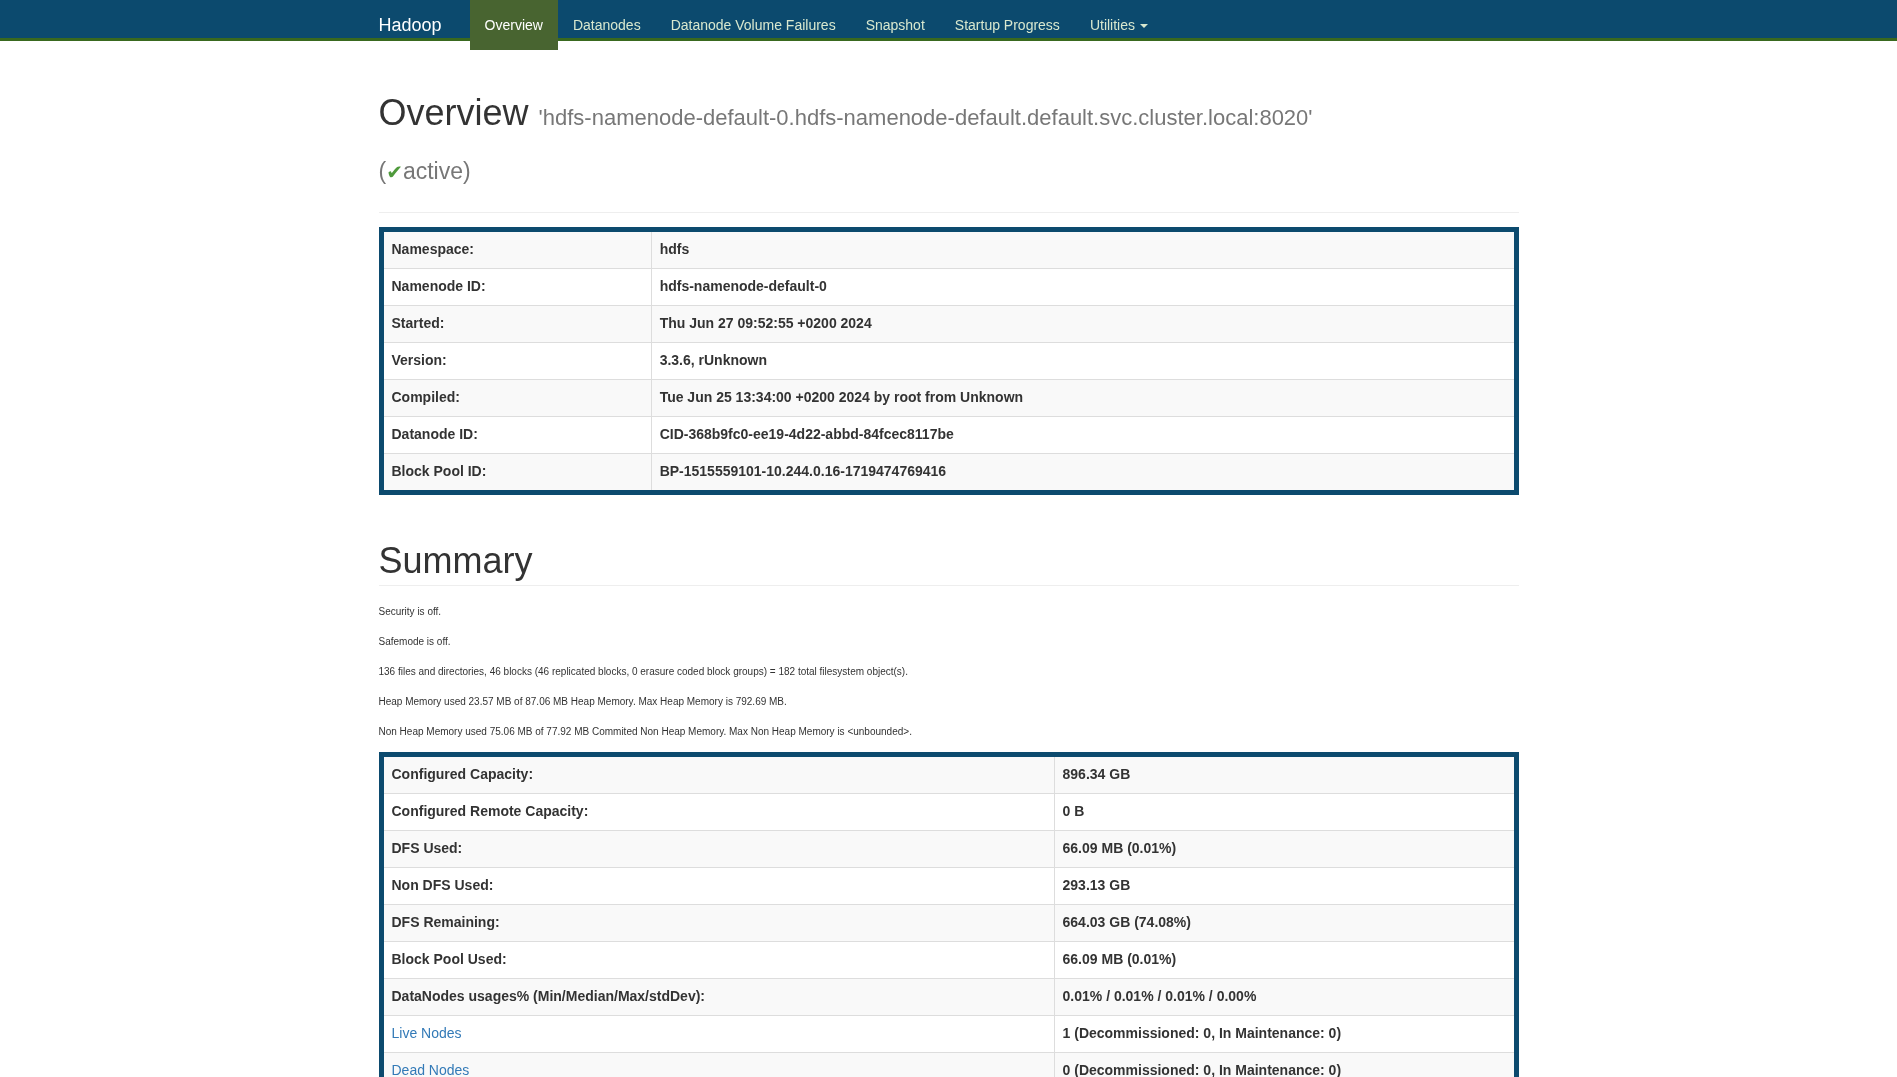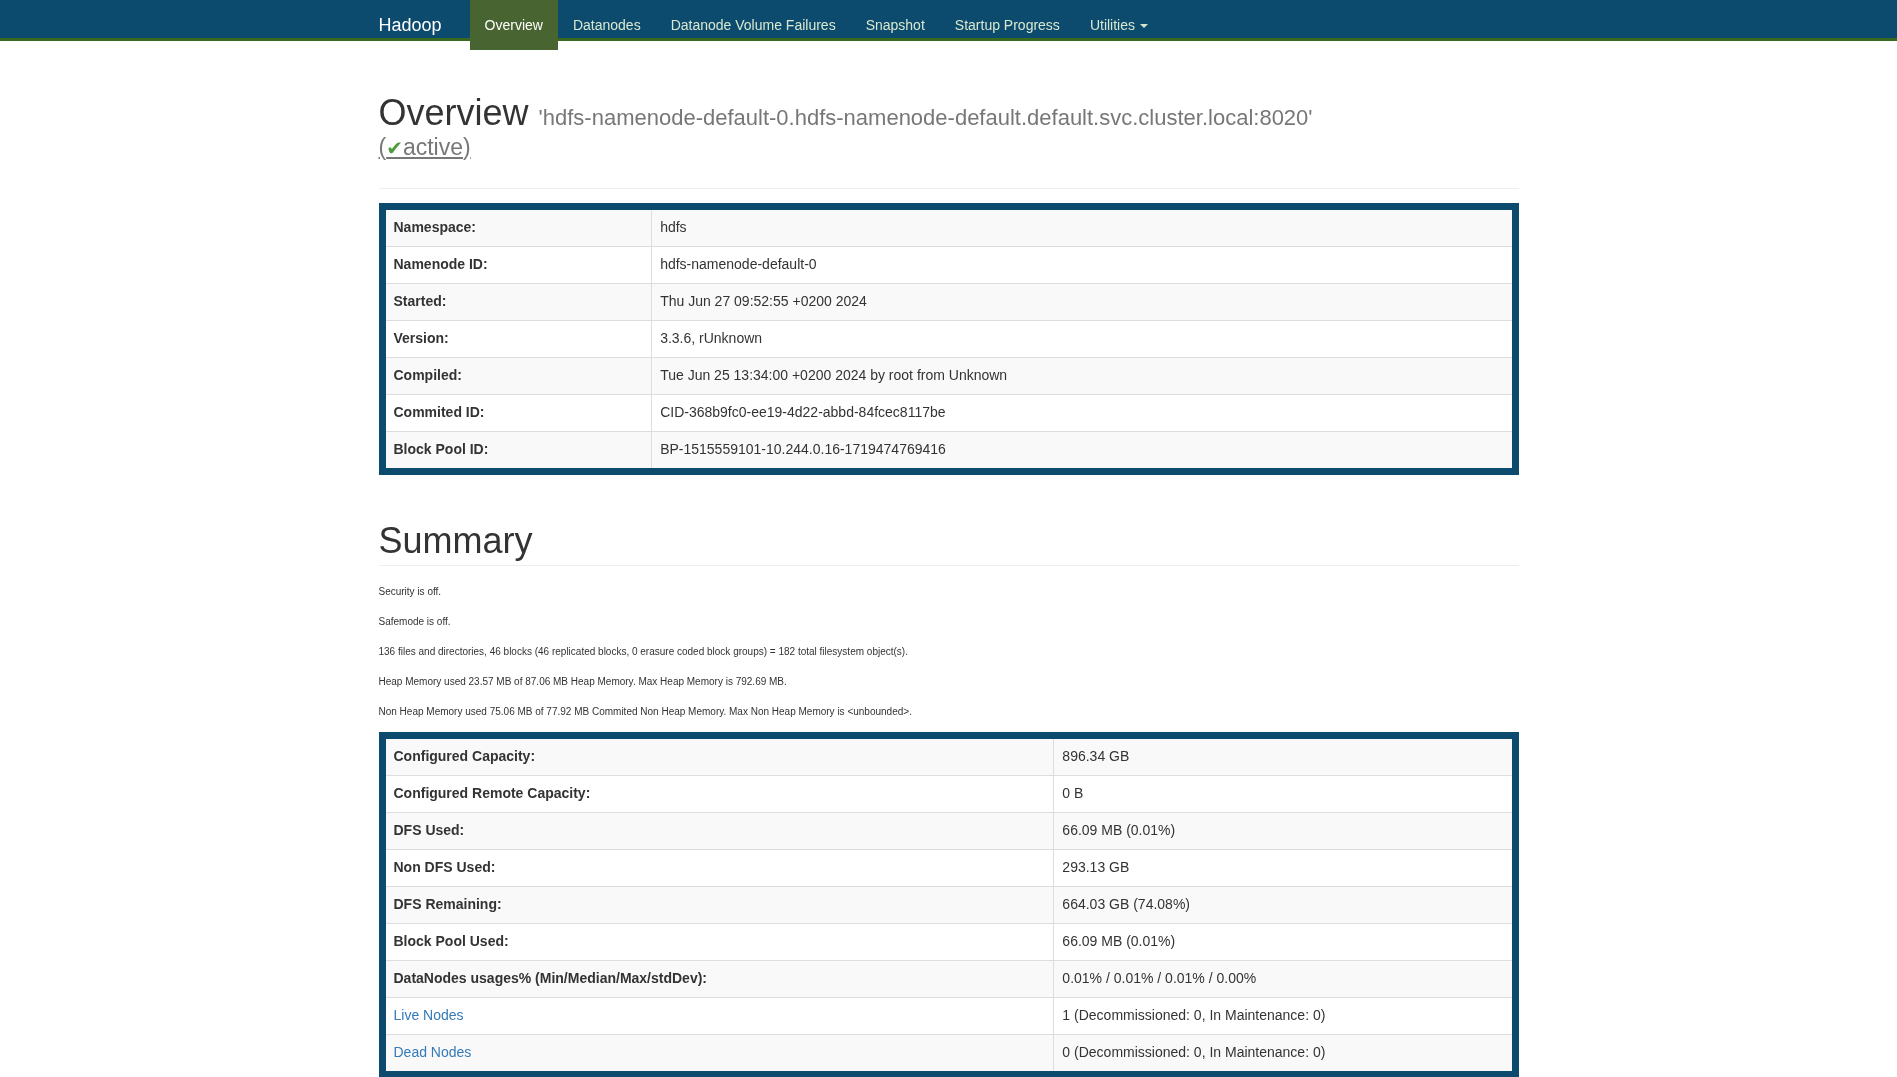--- a/index.html
+++ b/index.html
@@ -40,33 +40,33 @@
 
   
   .container { width: 1170px; margin: 0 auto; padding: 0 15px; }
 
   .page-header {
     border-bottom: 1px solid #eee;
     padding-bottom: 26px; margin: 52px 0 14px 0;
   }
   h1 { font-size: 36px; font-weight: 400; color: #333; margin: 0; line-height: 1.1; }
   .sub { font-size: 22px; color: #777; font-weight: 400; }
-  .status-line { margin-top: 0; font-size: 23px; color: #777; line-height: 1.3; text-decoration: underline; }
+  .status-line { margin-top: 24px; font-size: 23px; color: #777; line-height: 1.3; }
   .check-icon { color: #4F9A3C; font-size: 20px; }
 
   .summary-header {
     border-bottom: 1px solid #eee;
     padding-bottom: 4px; margin: 46px 0 16px 0;
   }
 
   
-  table { width: 100%; border-collapse: collapse; border: 7px solid #0c4a6e; }
+  table { width: 100%; border-collapse: collapse; border: 5px solid #0c4a6e; }
   th, td {
     padding: 8px; font-size: 14px; line-height: 1.42857;
-    border: 1px solid #ddd; text-align: left; vertical-align: top; color: #333;
+    border: 1px solid #ddd; text-align: left; vertical-align: top; color: #333; font-weight: bold;
   }
   th { font-weight: 700; }
   tbody tr:nth-child(odd) { background: #f9f9f9; }
   table.t1 th { width: 23.8%; }
   table.t2 th { width: 59.3%; }
   table.t2 { margin-top: 6px; }
   a.node-link { color: #337ab7; text-decoration: none; font-weight: 400; }
 
   p.summary-line { margin: 0 0 10px 0; font-size: 10px; line-height: 20px; color: #333; }
 </style>
@@ -124,21 +124,21 @@
       </tr>
       <tr>
         <th>Version:</th>
         <td>3.3.6, rUnknown</td>
       </tr>
       <tr>
         <th>Compiled:</th>
         <td>Tue Jun 25 13:34:00 +0200 2024 by root from Unknown</td>
       </tr>
       <tr>
-        <th>Commited ID:</th>
+        <th>Datanode ID:</th>
         <td>CID-368b9fc0-ee19-4d22-abbd-84fcec8117be</td>
       </tr>
       <tr>
         <th>Block Pool ID:</th>
         <td>BP-1515559101-10.244.0.16-1719474769416</td>
       </tr>
     </tbody>
   </table>
 
   <div class="summary-header">

